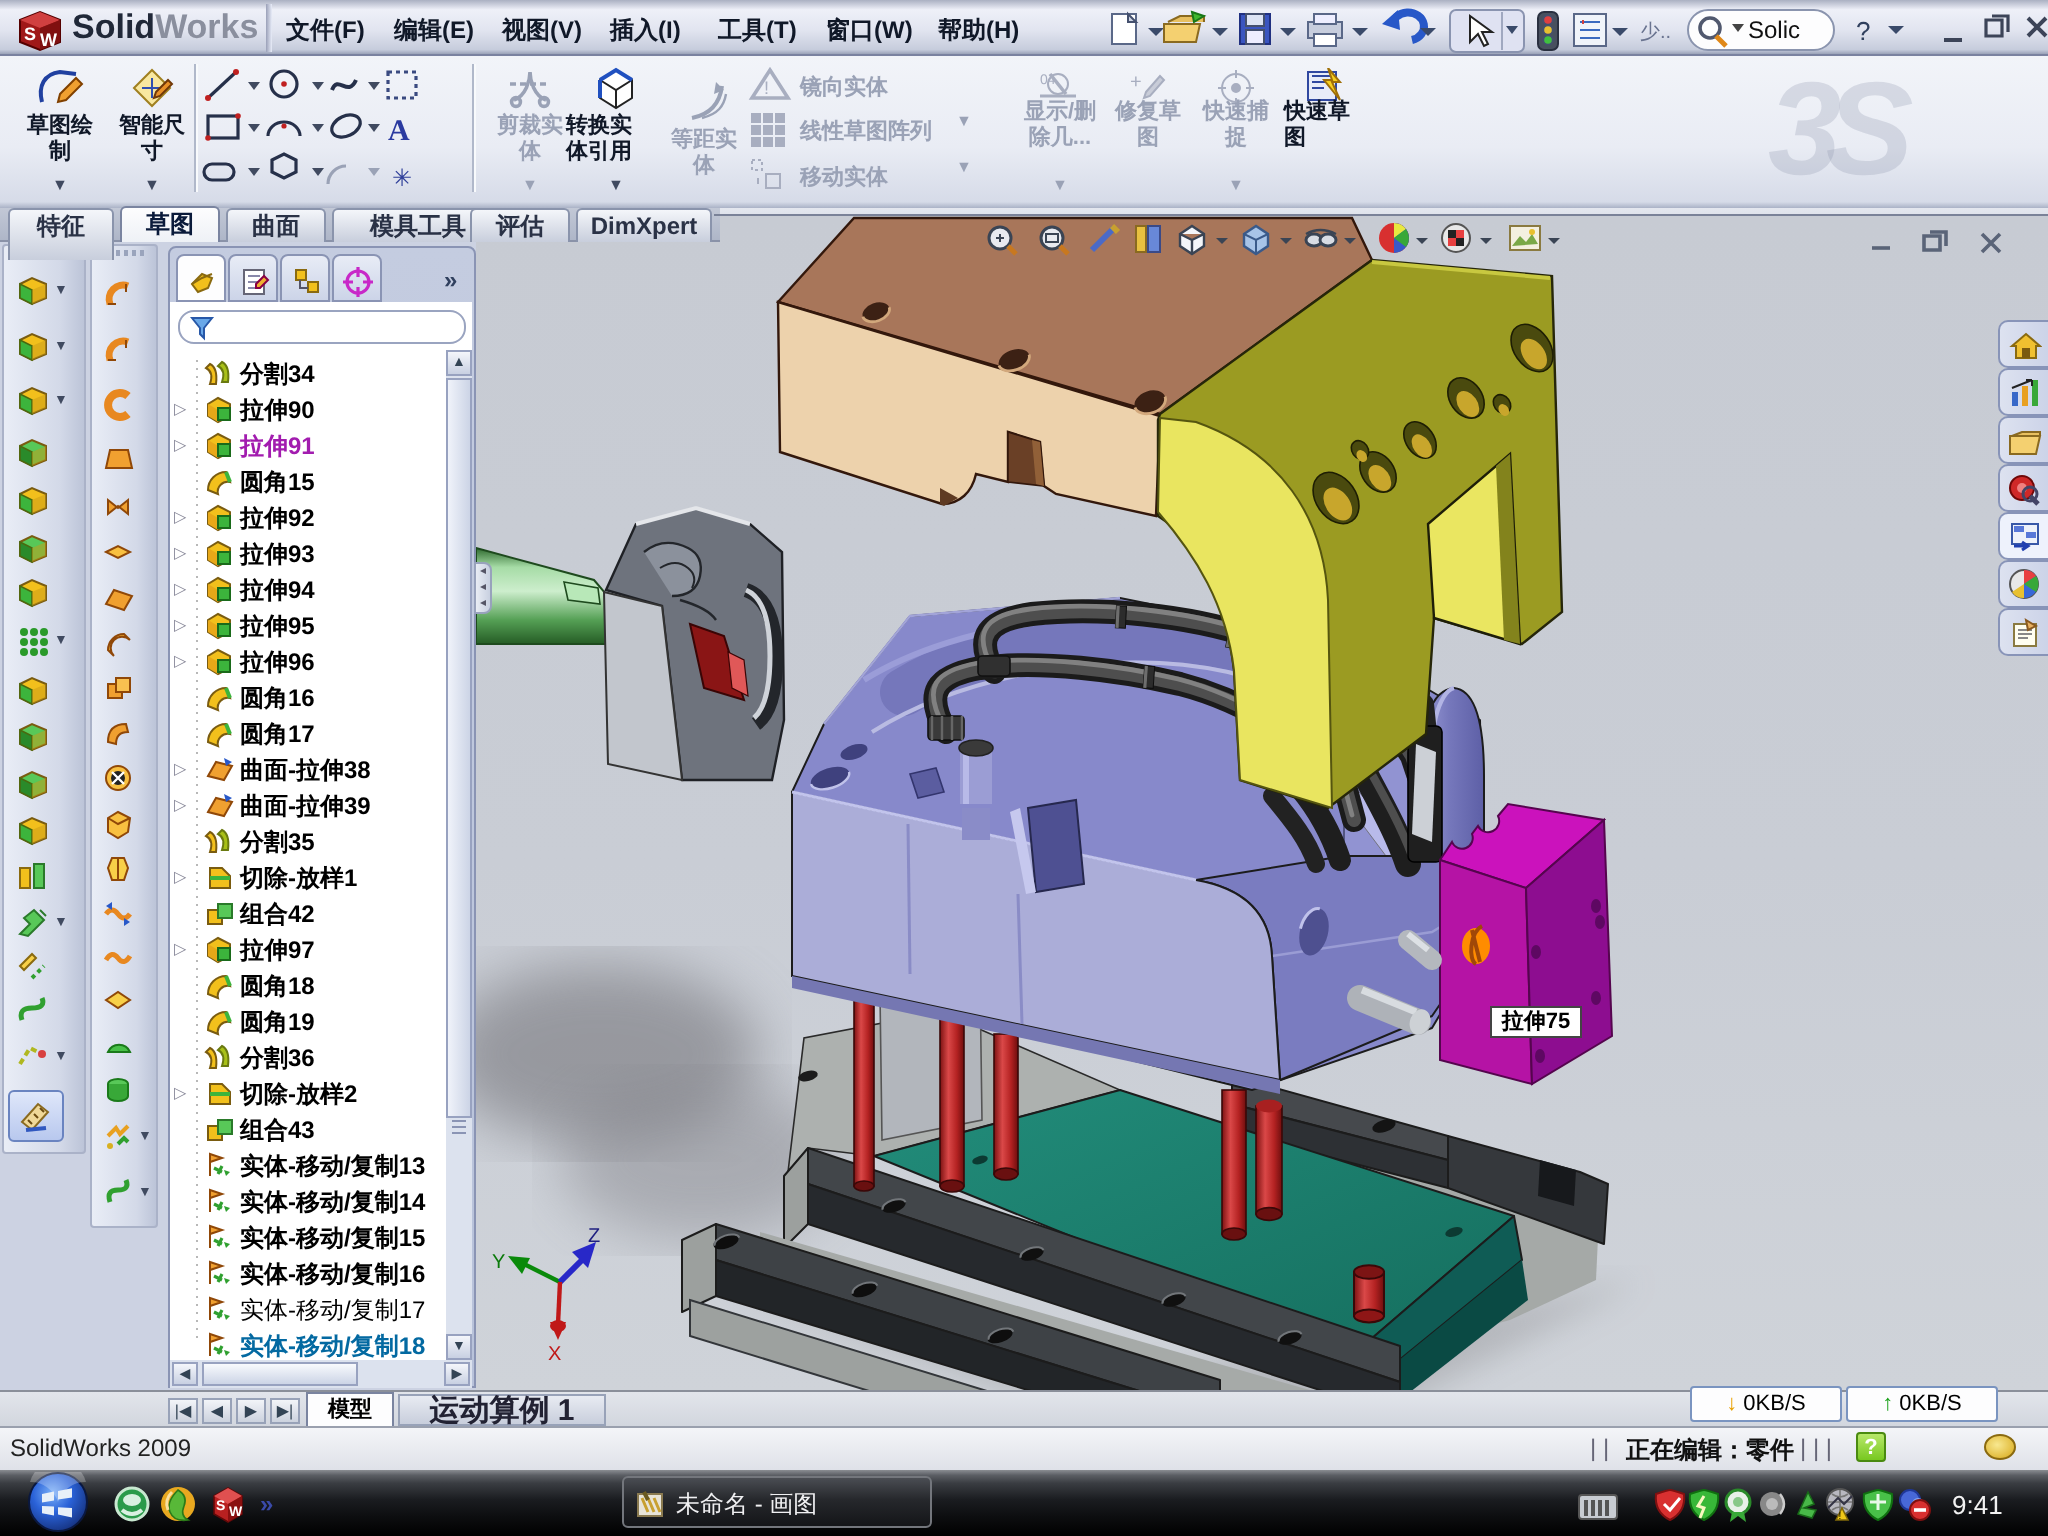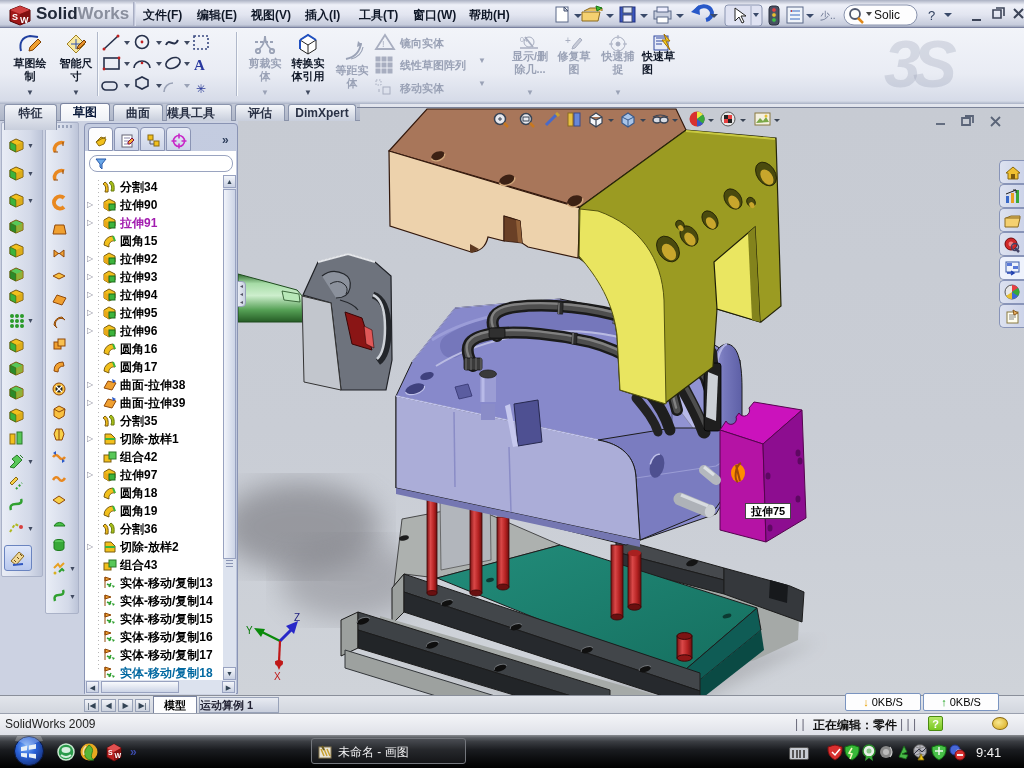--- a/index.html
+++ b/index.html
@@ -154,21 +154,21 @@
 <div class="abs" style="left:243px;top:57px;width:44px;text-align:center;font-size:11px;font-weight:bold;line-height:13px;color:#9aa2b6">剪裁实<br>体</div>
 <div class="abs" style="left:243px;top:88px;width:44px;text-align:center;font-size:8px;color:#9aa2b6">▼</div>
 <div class="abs" style="left:283px;top:33px;width:50px;height:22px"><svg width="50" height="22">
         <g transform="translate(15,0)">
           <path d="M2,7 L10,2 L18,7 L18,16 L10,21 L2,16 Z" fill="#fff" stroke="#222"></path>
           <path d="M2,7 L10,12 L18,7 M10,12 L10,21" stroke="#222" fill="none"></path>
           <path d="M2,7 L10,2 L18,7" stroke="#2050c0" stroke-width="2" fill="none"></path>
           <path d="M2,7 L2,16" stroke="#2050c0" stroke-width="2"></path>
         </g>
       </svg></div>
-<div class="abs" style="left:283px;top:57px;width:50px;text-align:center;font-size:11px;font-weight:bold;line-height:13px;color:#101828">转换实<br>体引用</div>
+<div class="abs" style="left:283px;top:57px;width:50px;text-align:left;font-size:11px;font-weight:bold;line-height:13px;color:#101828">转换实<br>体引用</div>
 <div class="abs" style="left:283px;top:88px;width:50px;text-align:center;font-size:8px;color:#404a60">▼</div>
 <div class="abs" style="left:334px;top:40px;width:36px;height:22px"><svg width="40" height="22">
         <g transform="translate(10,1)" stroke="#9aa2b6" fill="none" stroke-width="2">
           <path d="M2,18 c10,-2 14,-8 15,-16"></path>
           <path d="M7,18 c8,-2 11,-6 12,-12" stroke-width="1.2"></path>
           <path d="M14,0 l4,4 -5,2 z" fill="#9aa2b6" stroke="none"></path>
         </g>
       </svg></div>
 <div class="abs" style="left:330px;top:64px;width:44px;text-align:center;font-size:11px;font-weight:bold;line-height:13px;color:#9aa2b6">等距实<br>体</div>
 <svg class="abs" style="left:374px;top:33px" width="22" height="64" viewBox="0 0 22 64">
@@ -231,21 +231,21 @@
           <path d="M10,0 l6,7 -4,0 4,9 -8,-10 4,0 z" fill="#f8d020" stroke="#a07008"></path>
         </g>
       </svg></div>
 <div class="abs" style="left:642px;top:50px;width:44px;font-size:11px;font-weight:bold;line-height:13px;color:#101828">快速草<br>图</div>
 <div class="abs" style="left:0;top:104px;width:1024px;height:17px;background:linear-gradient(180deg,#c2c8d6,#aeb6c8)"></div>
 <div class="abs" style="left:357px;top:104px;width:667px;height:17px;background:linear-gradient(180deg,#e4e7ef,#ccd2de);border-bottom:1px solid #6a7288"></div>
 <div class="abs" style="left:0;top:104px;width:360px;height:17px;background:linear-gradient(180deg,#c2c8d6,#aeb6c8);border-bottom:1px solid #8a92a8;z-index:1"></div>
 <div class="abs" style="left:4px;width:53px;background:linear-gradient(180deg,#f4f6fa,#c8cedc);border:1px solid #8a94ac;border-bottom:none;color:#2a3246;height:26px;top:104px;z-index:2;border-radius:3px 3px 0 0;font-size:12px;font-weight:bold;text-align:center;line-height:17px">特征</div>
 <div class="abs" style="left:60px;width:50px;background:linear-gradient(180deg,#fdfdfe,#eef1f6);border:1px solid #7a84a0;border-bottom:none;color:#0a1a3a;height:18px;top:103px;z-index:3;border-radius:3px 3px 0 0;font-size:12px;font-weight:bold;text-align:center;line-height:17px">草图</div>
 <div class="abs" style="left:113px;width:50px;background:linear-gradient(180deg,#f4f6fa,#c8cedc);border:1px solid #8a94ac;border-bottom:none;color:#2a3246;height:17px;top:104px;z-index:2;border-radius:3px 3px 0 0;font-size:12px;font-weight:bold;text-align:center;line-height:17px">曲面</div>
-<div class="abs" style="left:166px;width:66px;background:linear-gradient(180deg,#f4f6fa,#c8cedc);border:1px solid #8a94ac;border-bottom:none;color:#2a3246;height:17px;top:104px;z-index:2;border-radius:3px 3px 0 0;font-size:12px;font-weight:bold;line-height:17px">模具工具</div>
+<div class="abs" style="left:166px;width:86px;background:linear-gradient(180deg,#f4f6fa,#c8cedc);border:1px solid #8a94ac;border-bottom:none;color:#2a3246;height:17px;top:104px;z-index:2;border-radius:3px 3px 0 0;font-size:12px;font-weight:bold;text-align:center;line-height:17px">模具工具</div>
 <div class="abs" style="left:235px;width:50px;background:linear-gradient(180deg,#f4f6fa,#c8cedc);border:1px solid #8a94ac;border-bottom:none;color:#2a3246;height:17px;top:104px;z-index:2;border-radius:3px 3px 0 0;font-size:12px;font-weight:bold;text-align:center;line-height:17px">评估</div>
 <div class="abs" style="left:288px;width:68px;background:linear-gradient(180deg,#f4f6fa,#c8cedc);border:1px solid #8a94ac;border-bottom:none;color:#2a3246;height:17px;top:104px;z-index:2;border-radius:3px 3px 0 0;font-size:12px;font-weight:bold;text-align:center;line-height:17px">DimXpert</div>
 <div class="abs" style="left:0;top:121px;width:238px;height:574px;background:#ccd2e2"></div>
 <div class="abs" style="left:1px;top:122px;width:42px;height:455px;background:linear-gradient(90deg,#e9edf6,#d3d9e8 70%,#bcc4d8);border:1px solid #aab2c8;border-radius:2px"></div>
 <div class="abs" style="left:45px;top:122px;width:34px;height:492px;background:linear-gradient(90deg,#e9edf6,#d3d9e8 70%,#bcc4d8);border:1px solid #aab2c8;border-radius:2px"></div>
 <div class="abs" style="left:8px;top:125px;width:26px;height:3px;background:repeating-linear-gradient(90deg,#9aa4bc 0 2px,transparent 2px 4px)"></div>
 <div class="abs" style="left:50px;top:125px;width:22px;height:3px;background:repeating-linear-gradient(90deg,#9aa4bc 0 2px,transparent 2px 4px)"></div>
 <svg class="abs" style="left:8px;top:137px" width="17" height="17" viewBox="0 0 17 17">
       <polygon points="2,5 8,2 15,5 15,12 8,15 2,12" fill="#f2c01c" stroke="#7a5c10" stroke-width="1"></polygon>
       <polygon points="2,5 8,8 8,15 2,12" fill="#3cb43c" stroke="#4a6a10" stroke-width="0.8"></polygon>
@@ -611,21 +611,21 @@
       <path d="M5,9 l4,2 M9,8 l-2,4" stroke="#30a030" stroke-width="1.6"></path>
       <path d="M10,10 l3,1 -2,2 z" fill="#30a030"></path>
     </svg>
     <div class="abs" style="left:120px;top:629px;font-size:12px;font-weight:bold;color:#000">实体-移动/复制16</div>
 <svg class="abs" style="left:102px;top:647px" width="15" height="15" viewBox="0 0 15 15">
       <path d="M3,2 l6,2 -6,2 z" fill="#f0a030" stroke="#904808"></path>
       <path d="M3,2 v11" stroke="#904808"></path>
       <path d="M5,9 l4,2 M9,8 l-2,4" stroke="#30a030" stroke-width="1.6"></path>
       <path d="M10,10 l3,1 -2,2 z" fill="#30a030"></path>
     </svg>
-    <div class="abs" style="left:120px;top:647px;font-size:12px;font-weight:bold;color:#000">实体-移动/复制17</div>
+    <div class="abs" style="left:120px;top:647px;font-size:12px;font-weight:normal;color:#000">实体-移动/复制17</div>
 <svg class="abs" style="left:102px;top:665px" width="15" height="15" viewBox="0 0 15 15">
       <path d="M3,2 l6,2 -6,2 z" fill="#f0a030" stroke="#904808"></path>
       <path d="M3,2 v11" stroke="#904808"></path>
       <path d="M5,9 l4,2 M9,8 l-2,4" stroke="#30a030" stroke-width="1.6"></path>
       <path d="M10,10 l3,1 -2,2 z" fill="#30a030"></path>
     </svg>
     <div class="abs" style="left:120px;top:665px;font-size:12px;font-weight:bold;color:#0369a1">实体-移动/复制18</div>
 <div class="abs" style="left:223px;top:175px;width:13px;height:505px;background:#dce2ee"></div>
 <div class="abs" style="left:223px;top:175px;width:13px;height:13px;background:linear-gradient(180deg,#f4f6fb,#c8d0e2);border:1px solid #98a2c0;text-align:center;font-size:7px;line-height:12px;color:#345">▲</div>
 <div class="abs" style="left:223px;top:667px;width:13px;height:13px;background:linear-gradient(180deg,#f4f6fb,#c8d0e2);border:1px solid #98a2c0;text-align:center;font-size:7px;line-height:12px;color:#345">▼</div>
@@ -960,21 +960,21 @@
         <path d="M5,7 h7 M5,9 h7 M5,11 h5" stroke="#888"></path>
         <path d="M9,2 l5,3 -4,2 z" fill="#e8b060" stroke="#8a5a20"></path>
       </svg>
     </div>
 <div class="abs" style="left:0;top:695px;width:1024px;height:18px;background:linear-gradient(180deg,#e2e5eb,#d2d6de);border-top:1px solid #8a8f9a"></div>
 <div class="abs" style="left:84px;top:699px;width:15px;height:13px;background:linear-gradient(180deg,#f2f4f8,#ccd2de);border:1px solid #98a2b8;color:#345;font-size:8px;text-align:center;line-height:12px">|◀</div>
 <div class="abs" style="left:101px;top:699px;width:15px;height:13px;background:linear-gradient(180deg,#f2f4f8,#ccd2de);border:1px solid #98a2b8;color:#345;font-size:8px;text-align:center;line-height:12px">◀</div>
 <div class="abs" style="left:118px;top:699px;width:15px;height:13px;background:linear-gradient(180deg,#f2f4f8,#ccd2de);border:1px solid #98a2b8;color:#345;font-size:8px;text-align:center;line-height:12px">▶</div>
 <div class="abs" style="left:135px;top:699px;width:15px;height:13px;background:linear-gradient(180deg,#f2f4f8,#ccd2de);border:1px solid #98a2b8;color:#345;font-size:8px;text-align:center;line-height:12px">▶|</div>
 <div class="abs" style="left:153px;top:696px;width:44px;height:17px;background:#fdfdfe;border:1px solid #7a84a0;border-bottom:none;font-size:11px;font-weight:bold;color:#000;text-align:center;line-height:16px;z-index:2">模型</div>
-<div class="abs" style="left:199px;top:697px;width:80px;height:16px;background:linear-gradient(180deg,#e8ebf2,#c8cedc);border:1px solid #98a2b8;font-size:11px;font-weight:bold;color:#223;text-align:left;line-height:15px">运动算例 1</div>
+<div class="abs" style="left:199px;top:697px;width:104px;height:16px;background:linear-gradient(180deg,#e8ebf2,#c8cedc);border:1px solid #98a2b8;font-size:15px;font-weight:bold;color:#223;text-align:center;line-height:15px">运动算例 1</div>
 <div class="abs" style="left:845px;top:693px;width:76px;height:18px;background:#fdfdfe;border:1px solid #7a94c0;border-radius:2px;font-size:11px;color:#000;line-height:16px;text-align:center;z-index:6"><span style="color:#e8a000;font-weight:bold">↓</span> 0KB/S</div>
 <div class="abs" style="left:923px;top:693px;width:76px;height:18px;background:#fdfdfe;border:1px solid #7a94c0;border-radius:2px;font-size:11px;color:#000;line-height:16px;text-align:center;z-index:6"><span style="color:#18a018;font-weight:bold">↑</span> 0KB/S</div>
 <div class="abs" style="left:0;top:713px;width:1024px;height:22px;background:linear-gradient(180deg,#f4f5f8,#dfe1e8);border-top:1px solid #9aa0ae"></div>
 <div class="abs" style="left:5px;top:717px;font-size:12px;color:#222">SolidWorks 2009</div>
 <div class="abs" style="left:795px;top:717px;font-size:12px;color:#667">| |</div>
 <div class="abs" style="left:813px;top:717px;font-size:12px;font-weight:bold;color:#111">正在编辑：零件</div>
 <div class="abs" style="left:900px;top:717px;font-size:12px;color:#667">| | |</div>
 <div class="abs" style="left:928px;top:716px;width:15px;height:15px;background:linear-gradient(180deg,#b8e86a,#78c820);border:1px solid #4a8a10;border-radius:2px;font-size:11px;font-weight:bold;color:#fff;text-align:center;line-height:14px">?</div>
 <div class="abs" style="left:992px;top:717px;width:16px;height:13px;background:radial-gradient(ellipse at 40% 40%,#f8e890,#d8a818);border:1px solid #8a6a10;border-radius:50% 50% 50% 50%"></div>
 <div class="abs" style="left:0;top:735px;width:1024px;height:33px;background:linear-gradient(180deg,#8a8d92 0%,#5b5e64 8%,#3a3d42 20%,#1a1c20 45%,#0d0e10 70%,#000 100%)"></div>

